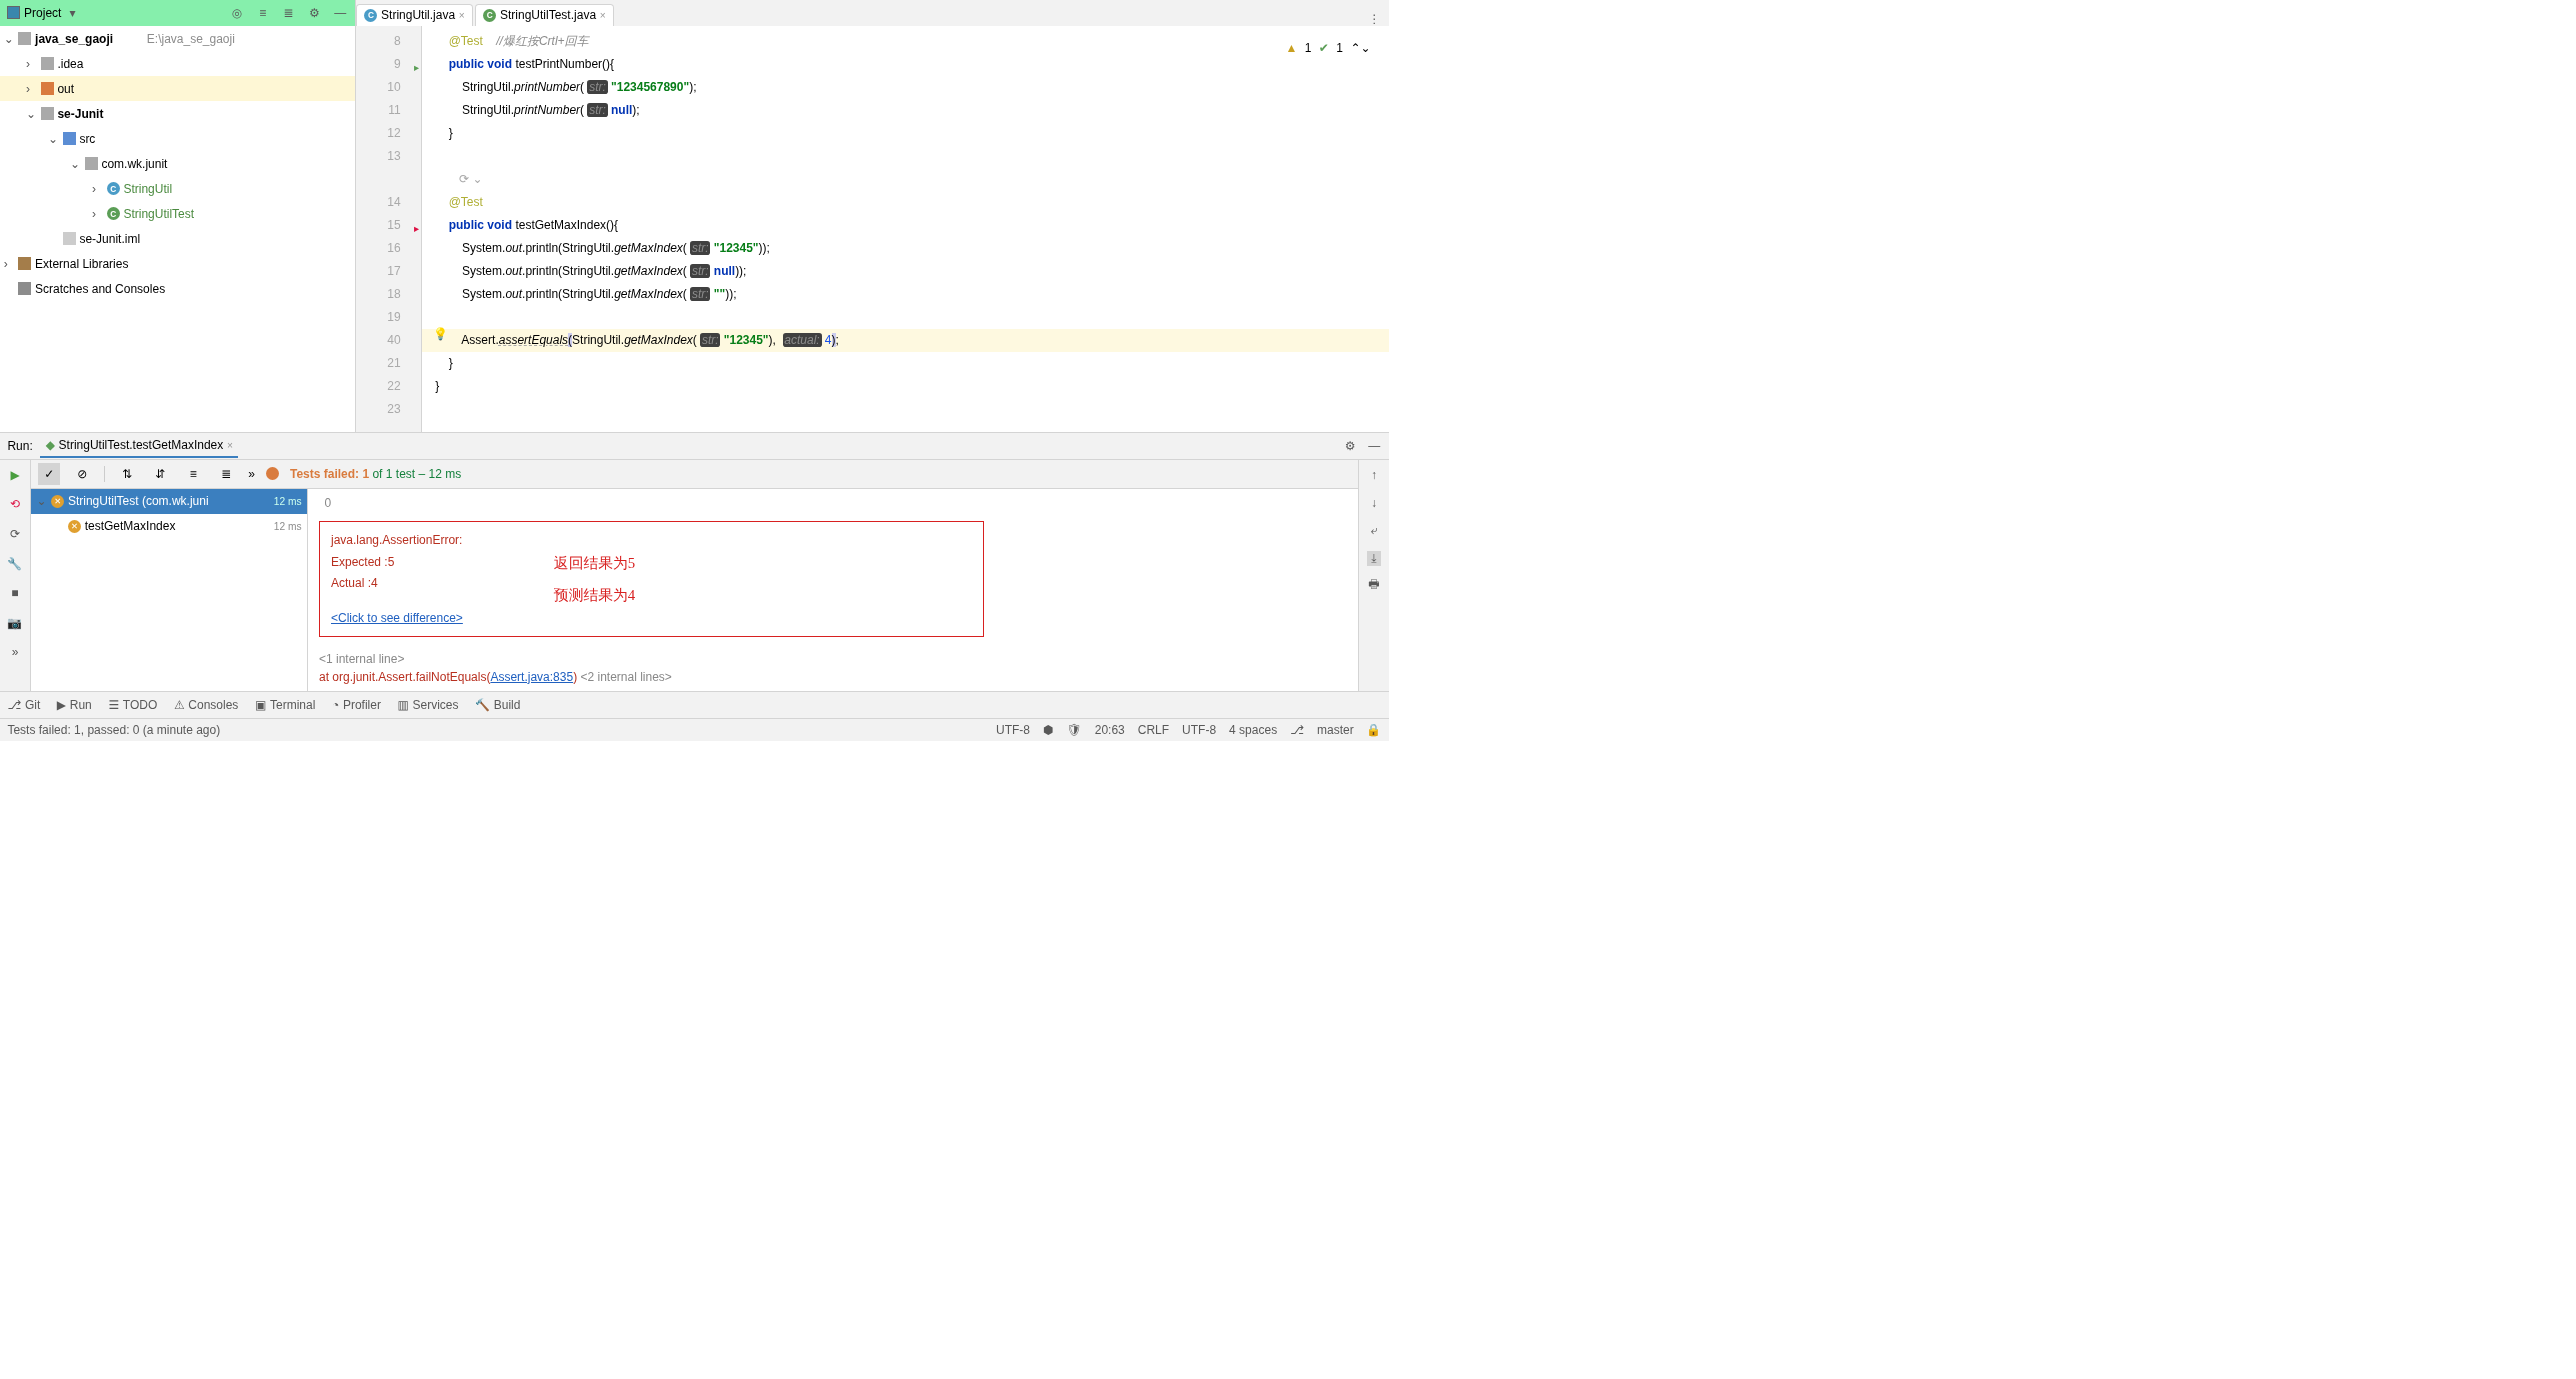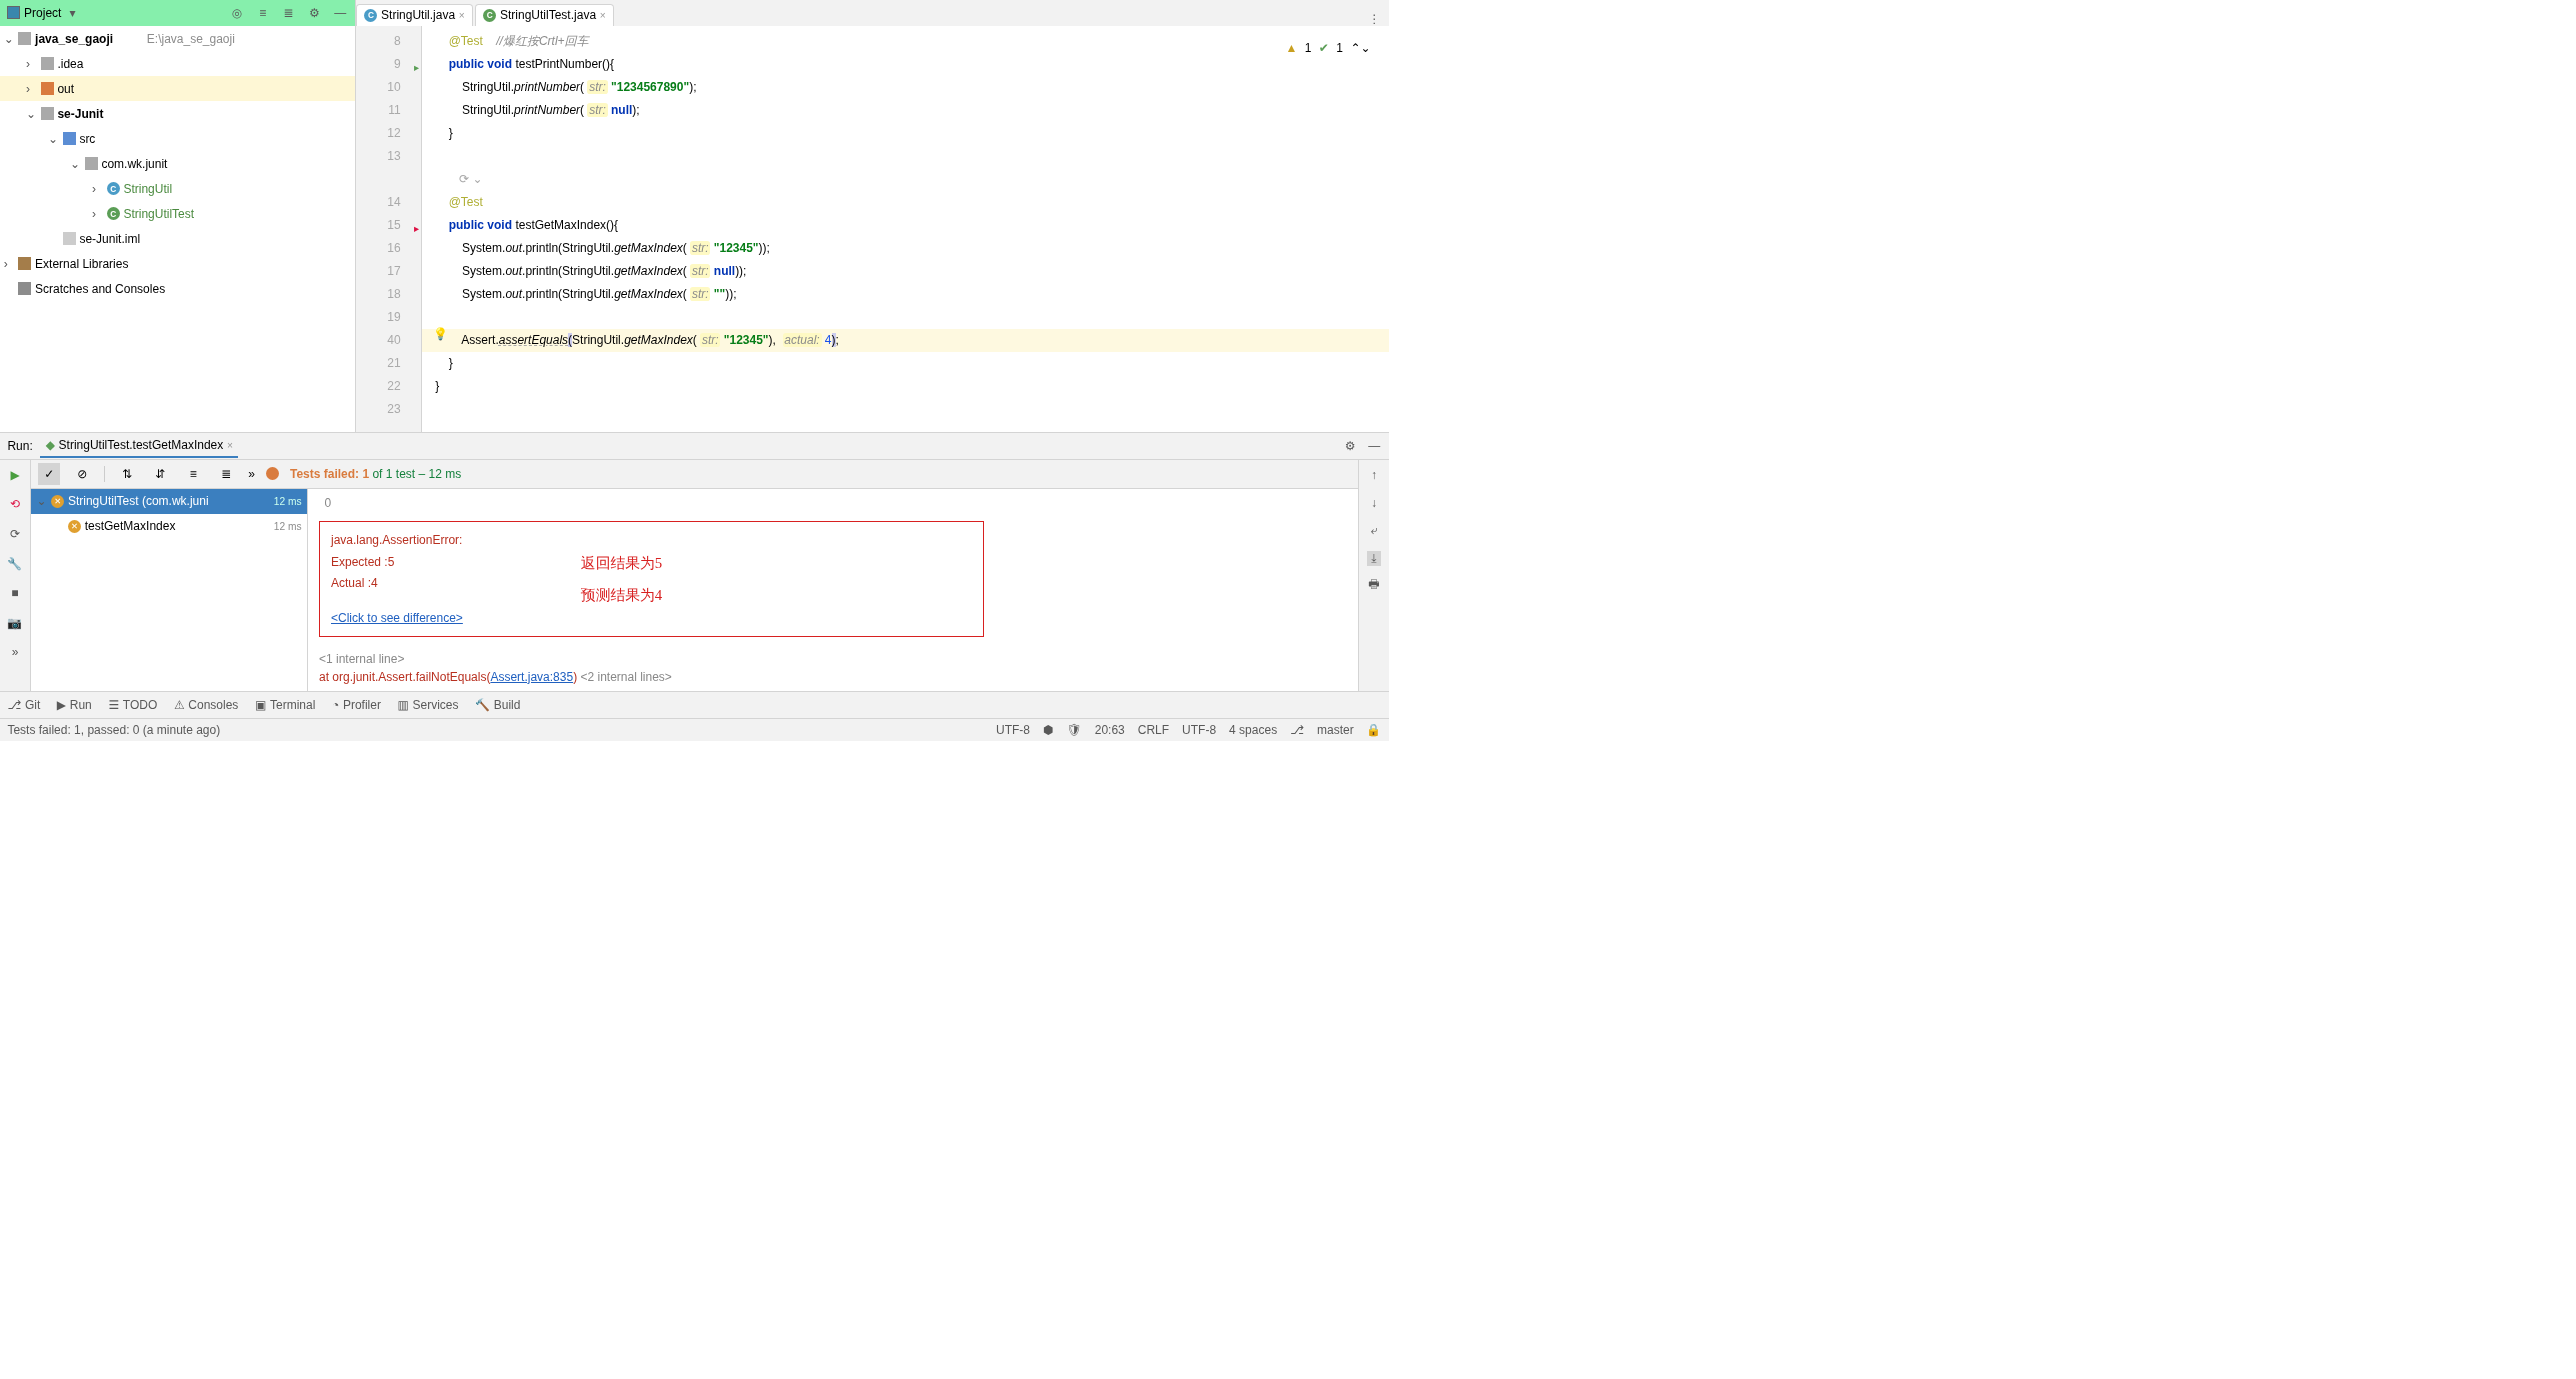--- a/index.html
+++ b/index.html
@@ -32,21 +32,21 @@
 .gutter .ln .g-ico{position:absolute;right:1.8px;top:3.7px;font-size:10.2px;}
 .code{flex:1;font-family:"JetBrains Mono",Consolas,monospace;font-size:12.5px;padding-top:3.7px;position:relative;}
 .code .cl{height:23px;line-height:23px;white-space:pre;}
 .code .cl.hl{background:#fef9e0;}
 .bulb{position:absolute;left:11px;top:301px;color:#f0a020;}
 .kw{color:#0033b3;font-weight:bold;}
 .ann{color:#b0af35;}
 .str{color:#067d17;font-weight:bold;}
 .num{color:#1750eb;}
 .cmt{color:#8c8c8c;font-style:italic;margin-top:37px;}
-.hint{color:#8c8c8c;background:#fef9c3;border-radius:2.8px;padding:0 1.8px;font-style:italic;}
+.hint{color:#8c8c8c;background:#404040;border-radius:2.8px;padding:0 1.8px;font-style:italic;}
 .it{font-style:italic;}
 .ul{text-decoration:underline dashed;text-decoration-color:#aaa;}
 .top-right-indicators{position:absolute;top:14.8px;right:18.5px;display:flex;gap:7.4px;align-items:center;font-size:11px;}
 .warn{color:#c9a020;}
 .ok-check{color:#5b9e56;}
 
 .run-header{height:28px;background:#f2f2f2;border-top:0.9px solid #d4d4d4;border-bottom:0.9px solid #d4d4d4;display:flex;align-items:center;padding:0 7.4px;gap:7.4px;}
 .run-tab{border-bottom:2.8px solid #3b7fbf;padding:3.7px 5.5px;display:flex;align-items:center;gap:3.7px;}
 .run-body{display:flex;height:231px;}
 .run-left-icons{width:31px;background:#f2f2f2;border-right:0.9px solid #d4d4d4;display:flex;flex-direction:column;align-items:center;gap:14.8px;padding-top:7.4px;}
@@ -267,21 +267,21 @@
         </div>
         <div class="tt-row" style="padding-left:37px">
           <span class="orange-circ">✕</span>
           <span>testGetMaxIndex</span>
           <span class="time">12 ms</span>
         </div>
       </div>
       <div class="console">
         <div style="color:#888;padding-left:5.5px">0</div>
         <div class="red-box">
-          <div style="display:flex;gap:118px">
+          <div style="display:flex;gap:91px">
             <div>
               <div class="err-txt">java.lang.AssertionError:</div>
               <div class="err-txt" style="margin-top:7.4px">Expected :5</div>
               <div class="err-txt" style="margin-top:7.4px">Actual   :4</div>
               <div style="margin-top:21px"><a href="#" class="link">&lt;Click to see difference&gt;</a></div>
             </div>
             <div>
               <div class="ann-red" style="margin-top:20.3px">返回结果为5</div>
               <div class="ann-red" style="margin-top:13px">预测结果为4</div>
             </div>

